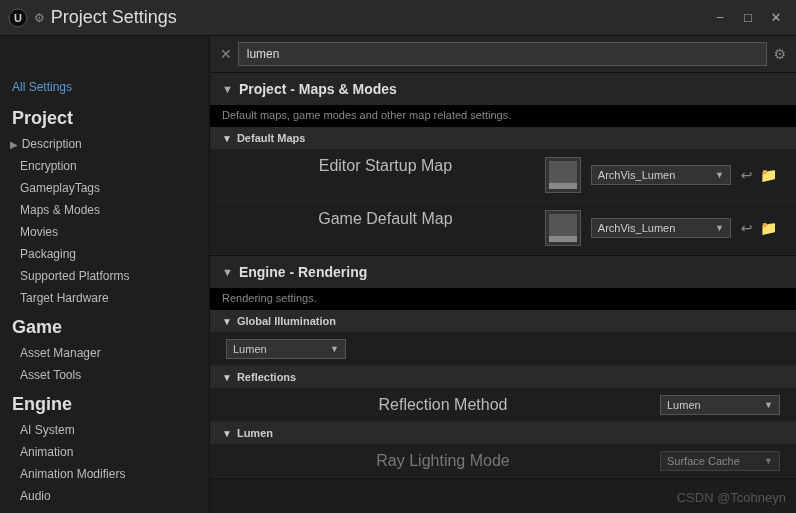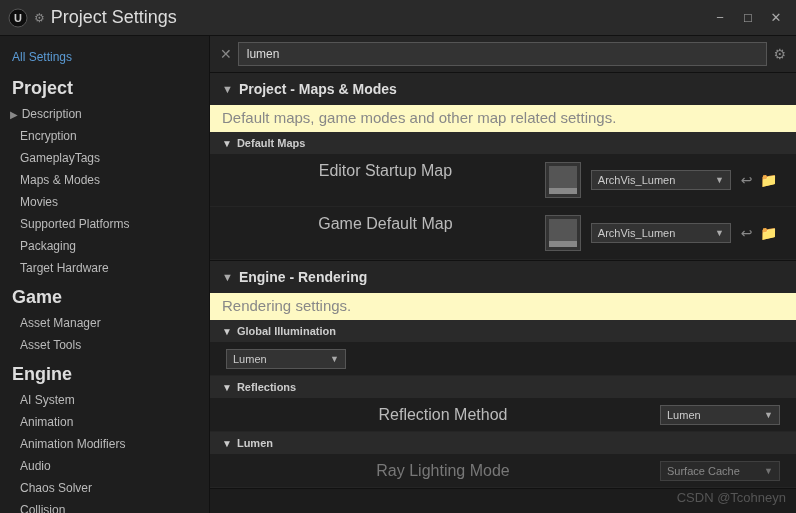--- a/index.html
+++ b/index.html
@@ -19,21 +19,21 @@
 
     
     .main-layout { display: flex; height: calc(513px - 36px); }
 
     
     .sidebar {
       width: 210px; background: #1e1e1e; border-right: 1px solid #111; overflow-y: auto;
       flex-shrink: 0; padding: 8px 0;
     }
     .sidebar-all-settings {
-      padding: 6px 12px; color: #5b9bd5; font-size: 12px; cursor: pointer;
+      padding: 6px 12px; color: #5b9bd5; font-size: 12px; cursor: pointer; margin-top: 30px;
     }
     .sidebar-section-header {
       padding: 8px 12px 4px; font-size: 18px; font-weight: bold; color: #ddd;
     }
     .sidebar-item {
       padding: 4px 12px 4px 20px; color: #bbb; cursor: pointer; font-size: 12px;
       display: flex; align-items: center;
     }
     .sidebar-item.has-arrow { padding-left: 10px; }
     .arrow { margin-right: 4px; font-size: 10px; color: #888; }
@@ -53,21 +53,21 @@
     }
     .search-gear { color: #888; cursor: pointer; font-size: 14px; }
 
     
     .section { border-bottom: 1px solid #111; }
     .section-header {
       display: flex; align-items: center; background: #252525; padding: 8px 12px;
       font-size: 14px; font-weight: bold; color: #ddd; cursor: pointer;
     }
     .section-arrow { margin-right: 6px; font-size: 11px; color: #aaa; }
-    .section-desc { padding: 4px 12px 6px; font-size: 15px; color: #888; background: #fef9c3; }
+    .section-desc { padding: 4px 12px 6px; font-size: 11px; color: #888; background: #000000; }
 
     
     .subsection { margin: 0; }
     .subsection-header {
       display: flex; align-items: center; background: #2a2a2a; padding: 5px 12px;
       font-size: 11px; color: #ccc; cursor: pointer; font-weight: 600;
     }
     .subsection-arrow { margin-right: 5px; font-size: 10px; }
 
     
@@ -143,24 +143,24 @@
     <div class="sidebar-item">
         <span>GameplayTags</span>
       </div>
     <div class="sidebar-item">
         <span>Maps &amp; Modes</span>
       </div>
     <div class="sidebar-item">
         <span>Movies</span>
       </div>
     <div class="sidebar-item">
+        <span>Packaging</span>
+      </div>
+    <div class="sidebar-item">
         <span>Supported Platforms</span>
-      </div>
-    <div class="sidebar-item">
-        <span>Packaging</span>
       </div>
     <div class="sidebar-item">
         <span>Target Hardware</span>
       </div>
 
     <div class="sidebar-section-header">Game</div>
     <div class="sidebar-item">
         <span>Asset Manager</span>
       </div>
     <div class="sidebar-item">

